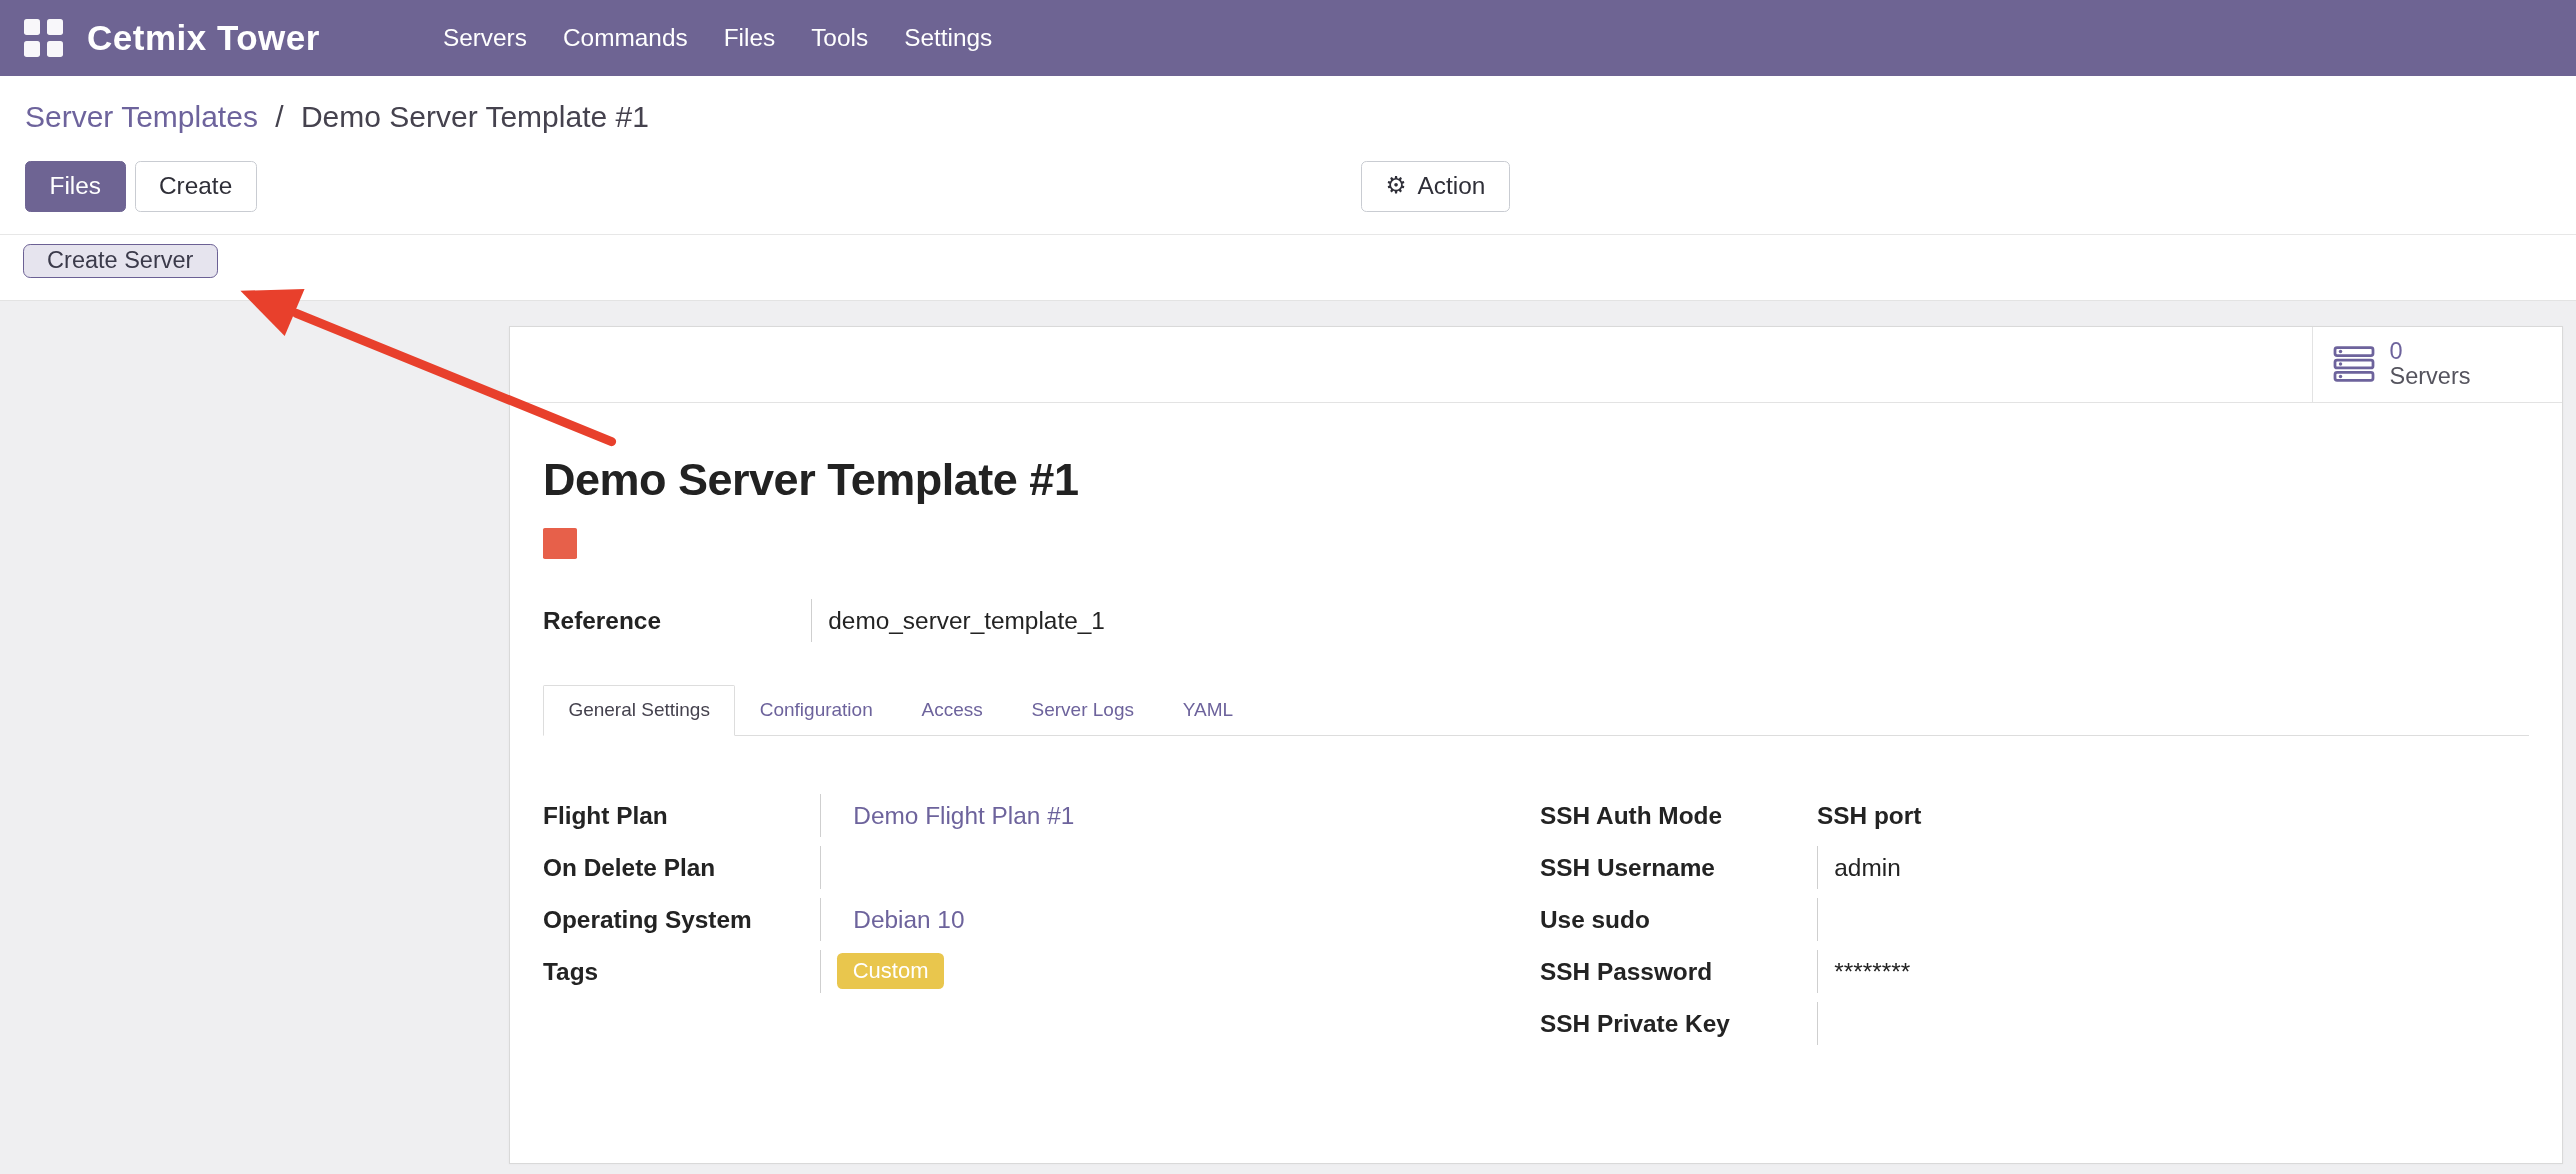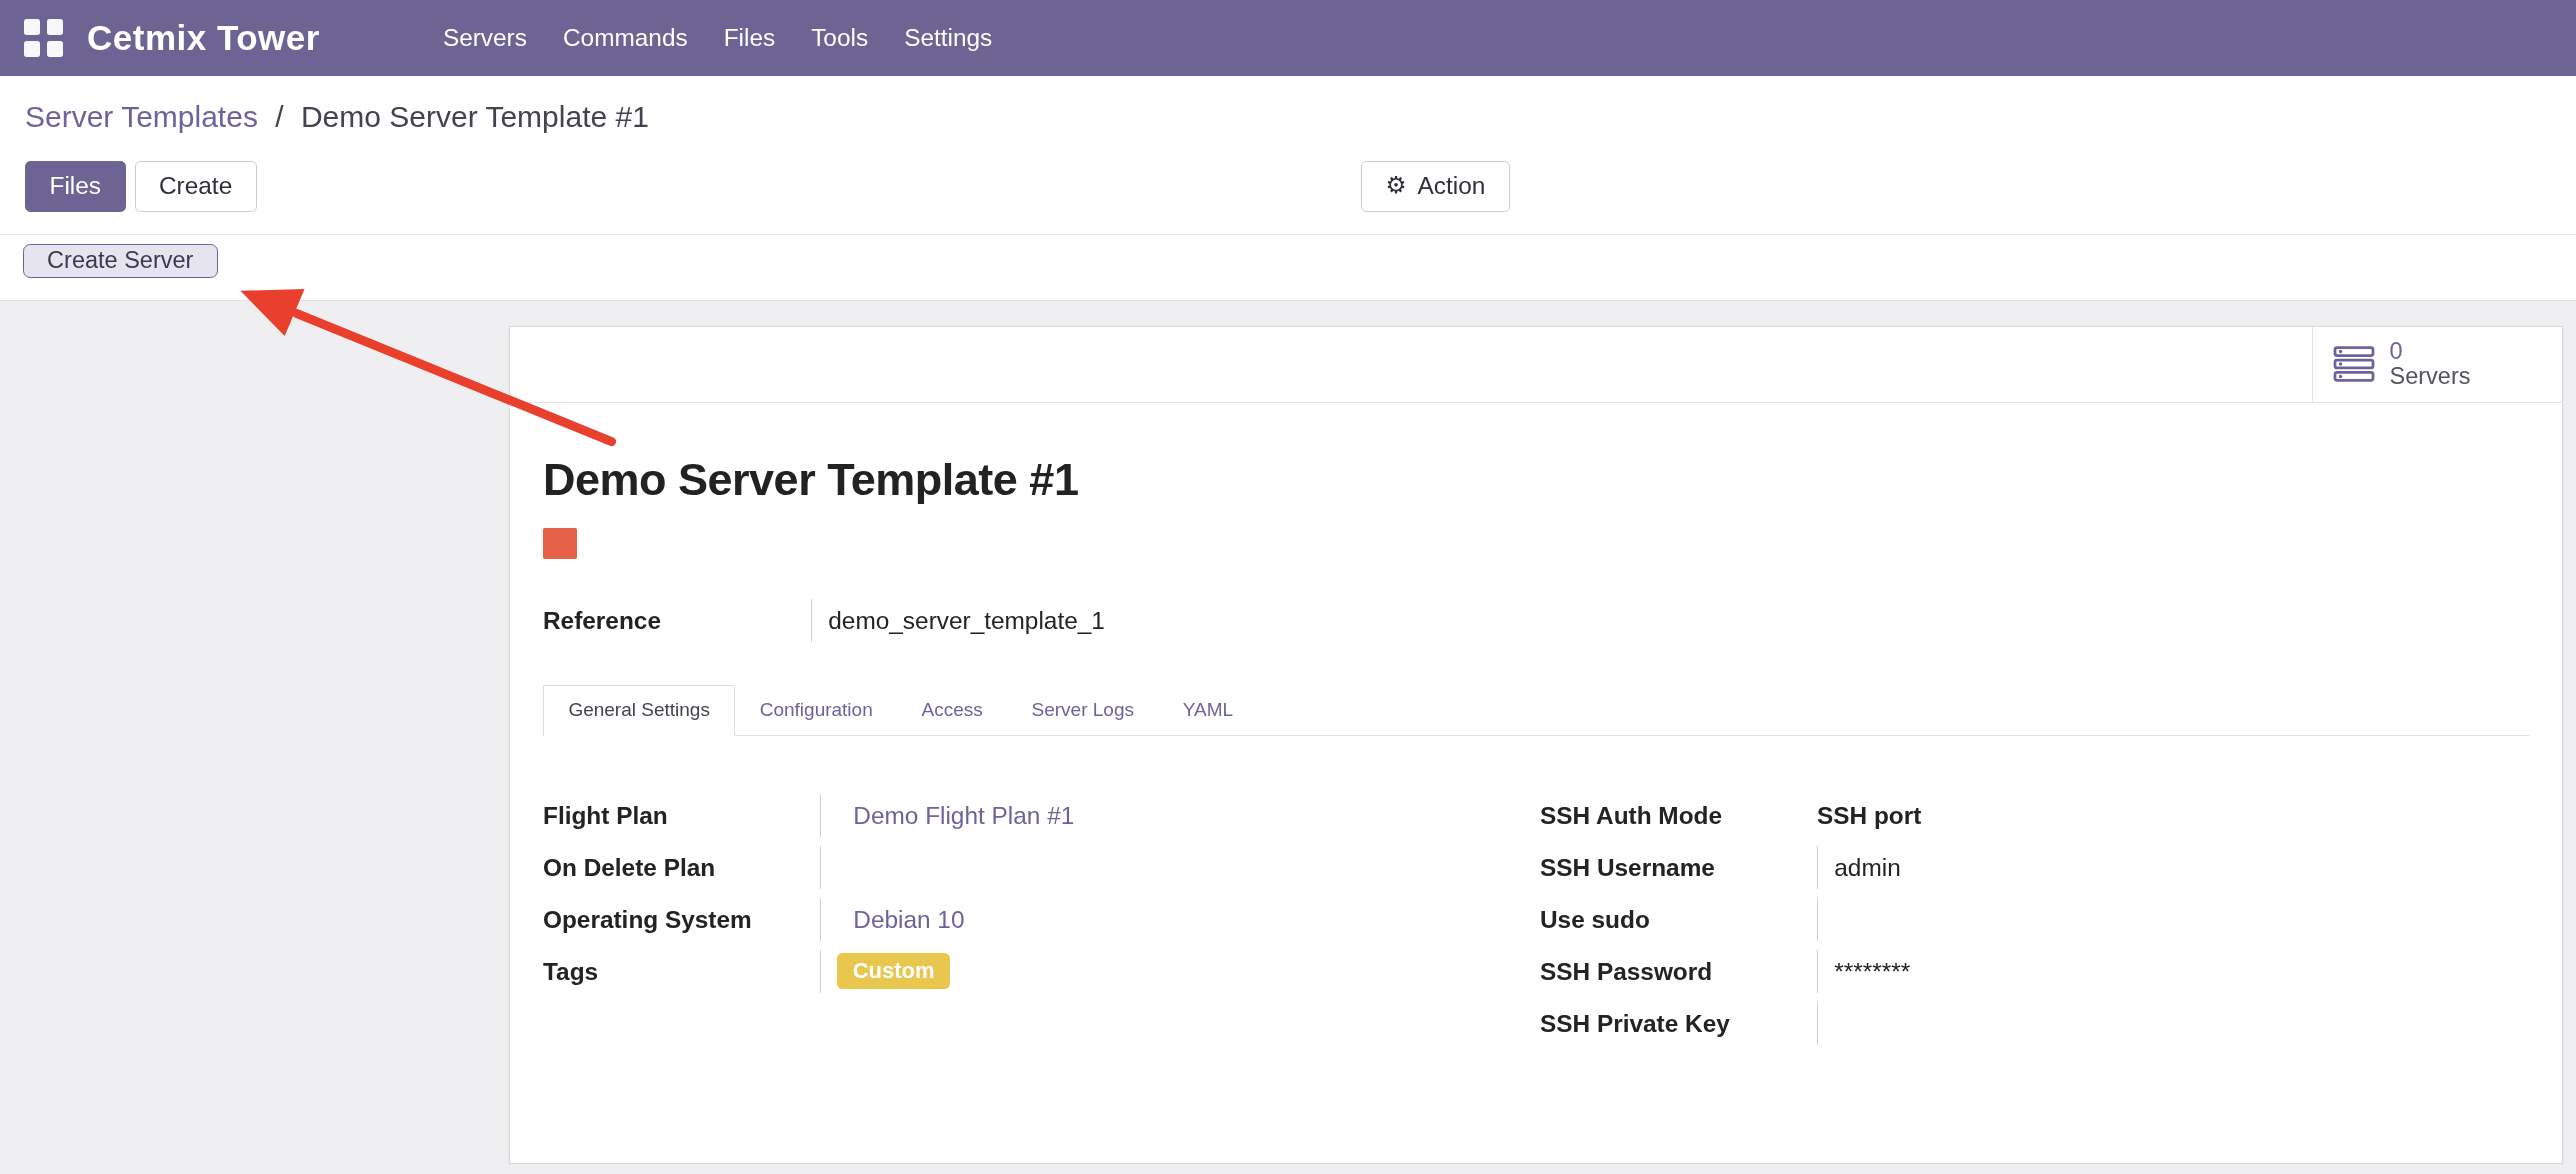--- a/index.html
+++ b/index.html
@@ -78,21 +78,21 @@
     margin-bottom:-0.9px; border-radius:1.8px 1.8px 0 0;
   }
 
   .fields { margin-top:58px; display:grid; grid-template-columns:997px 1fr; }
   .fcol { display:grid; grid-template-columns:268px 1fr; align-content:start;gap:9px; }
   .link { color:#6d639c; text-decoration:none; cursor:pointer;margin-left:16px; }
   .tag-pill {
     display:inline-block; background:#e9c64d; color:#fff; font-size:22px;
     line-height:1; padding:7.2px 15.4px; border-radius:5.4px; vertical-align:middle; cursor:pointer;
   }
-  .tag-cell { display:flex; align-items:center;font-weight:bold; }
+  .tag-cell { display:flex; align-items:center; }
 
   
   .arrow-overlay { position:absolute; left:0; top:0; width:2576px; height:1174px;
     pointer-events:none; z-index:50; }
 </style>
 </head>
 <body>
 
 <header class="navbar">
   <div class="apps-icon">

